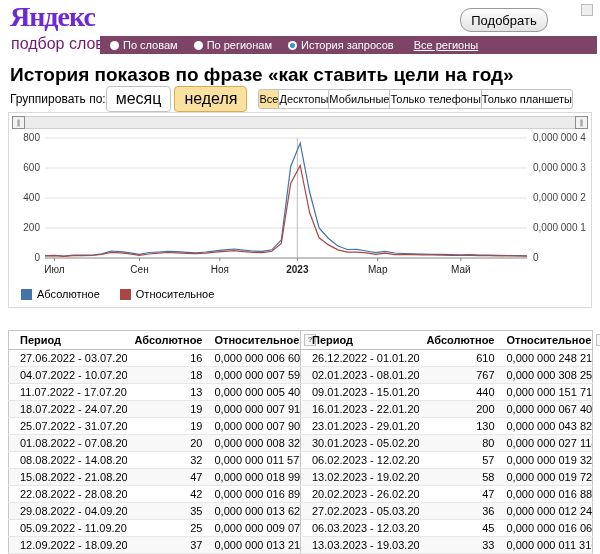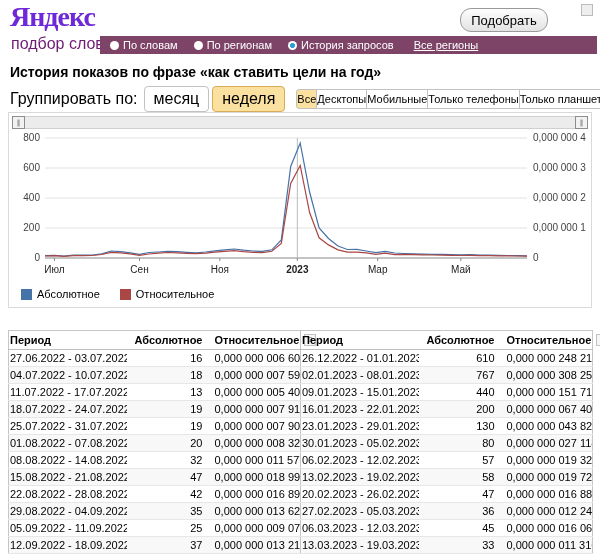--- a/index.html
+++ b/index.html
@@ -14,24 +14,24 @@
   .clear-icon{position:absolute;right:6px;top:5px;width:13px;height:13px;border-radius:50%;background:#b9b9b9;color:#fff;font-size:9px;line-height:13px;text-align:center;cursor:pointer}
   .submit-btn{position:absolute;left:460px;top:8px;width:88px;height:24px;border:1px solid #9a9a9a;border-radius:11px;background:linear-gradient(#fdfdfd,#e3e3e3);font-size:13px;font-family:"Liberation Sans",sans-serif;cursor:pointer}
 
   .modes-bar{position:absolute;left:100px;top:36px;width:497px;height:18px;background:#7e4468;display:flex;align-items:center;padding:0 10px;box-sizing:border-box;color:#fff;font-size:11px;gap:16px}
   .mode-item{display:flex;align-items:center;gap:4px;cursor:pointer}
   .radio{width:9px;height:9px;border-radius:50%;background:#fff;display:inline-block}
   .radio.selected{background:radial-gradient(circle,#2f9bdf 0 2.2px,#fff 2.8px)}
   .all-regions{color:#fff;text-decoration:underline;cursor:pointer;margin-left:4px}
   .tr-icon{position:absolute;left:581px;top:4px;width:10px;height:10px;border:1px solid #bbb;background:#eee;cursor:pointer}
 
-  .page-title{position:absolute;left:10px;top:64px;font-size:14px;font-weight:bold}
+  .page-title{position:absolute;left:10px;top:64px;font-size:19px;font-weight:bold}
 
   .controls{position:absolute;left:10px;top:86px;display:flex;align-items:center;font-size:11px;white-space:nowrap}
-  .controls .lbl{margin-right:6px;font-size:16px}
+  .controls .lbl{font-size:12px}
   .pill{border:1px solid #c2c2c2;background:#fff;border-radius:4px;padding:3px 9px;font-size:16px;font-family:"Liberation Sans",sans-serif;cursor:pointer;margin-right:3px}
   .pill.active{background:#fbe1a0;border-color:#d9ab55}
   .tabs{display:flex;margin-left:8px}
   .tab{border:1px solid #c2c2c2;background:#fff;padding:3px 0;font-size:11px;font-family:"Liberation Sans",sans-serif;cursor:pointer;margin-left:-1px}
   .tab:first-child{border-radius:3px 0 0 3px;margin-left:0}
   .tab:last-child{border-radius:0 3px 3px 0}
   .tab.active{background:#fbe1a0}
   .qbox{display:inline-block;width:13px;height:13px;border:1px solid #c2c2c2;background:#f6f6f6;color:#777;font-size:9px;line-height:13px;text-align:center;margin-left:5px;cursor:pointer}
   .qsm{width:10px;height:10px;font-size:8px;line-height:10px;vertical-align:2px}
 
@@ -40,21 +40,21 @@
   .slider-handle{position:absolute;top:-1px;width:13px;height:13px;border:1px solid #8d8d8d;background:#f2f2f2;font-size:7px;line-height:11px;text-align:center;color:#555;box-sizing:border-box;cursor:ew-resize}
   .slider-handle.left{left:-1px}.slider-handle.right{right:-1px}
   #chart-svg{display:block;margin:0 2px}
   .legend{display:flex;align-items:center;gap:20px;padding:4px 0 0 12px;font-size:11px}
   .legend-item{display:flex;align-items:center;gap:5px;cursor:pointer}
   .swatch{width:11px;height:11px;display:inline-block}
 
   .history-table{position:absolute;left:8px;top:330px;width:584px;border-collapse:collapse;font-size:11px;border:1px solid #c6c6c6;table-layout:fixed}
   .history-table th{font-weight:bold;border-bottom:1px solid #bdbdbd;padding:3px 4px;white-space:nowrap;background:#fff}
   .history-table td{padding:2px 4px;border-bottom:1px solid #e7e7e7;white-space:nowrap;overflow:hidden}
-  th.per,td.per{text-align:left;padding-left:1px}
+  th.per,td.per{text-align:left;padding-left:11px}
   th.num,td.num{text-align:right;padding-right:8px}
   .sep{border-left:1px solid #c6c6c6}
   .history-table tbody tr:nth-child(even) td{background:#f8f8f8}
 </style>
 </head>
 <body>
 
 <div class="page">
 
   <div class="logo">Яндекс</div>

